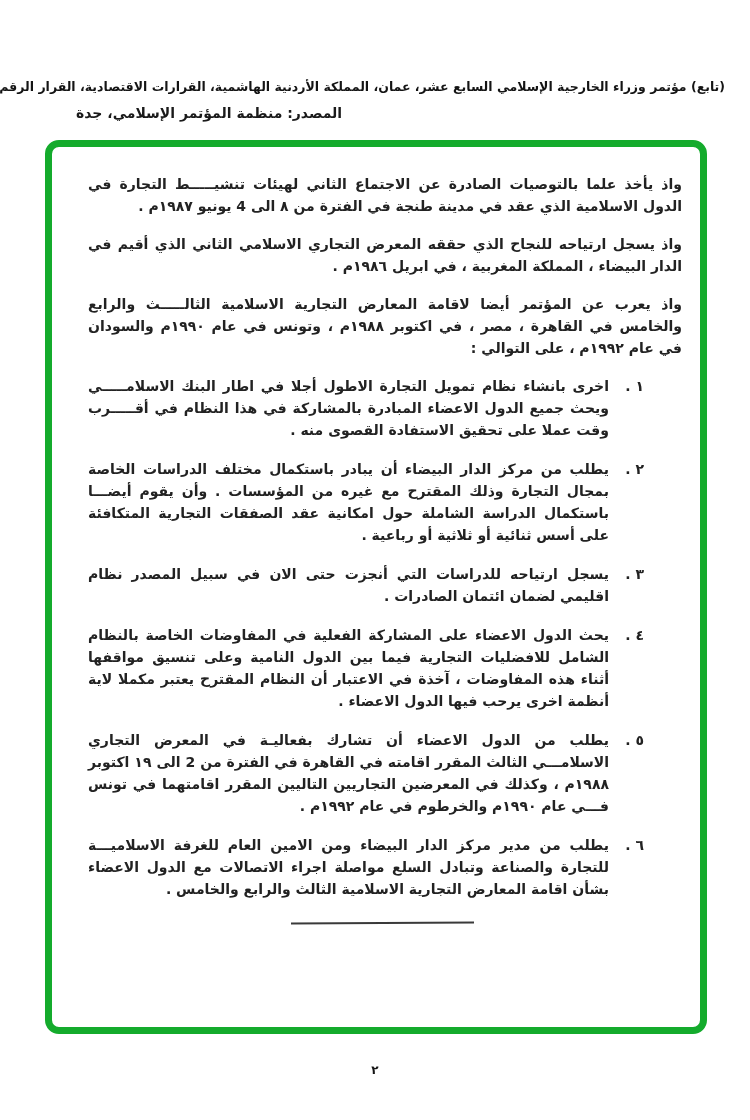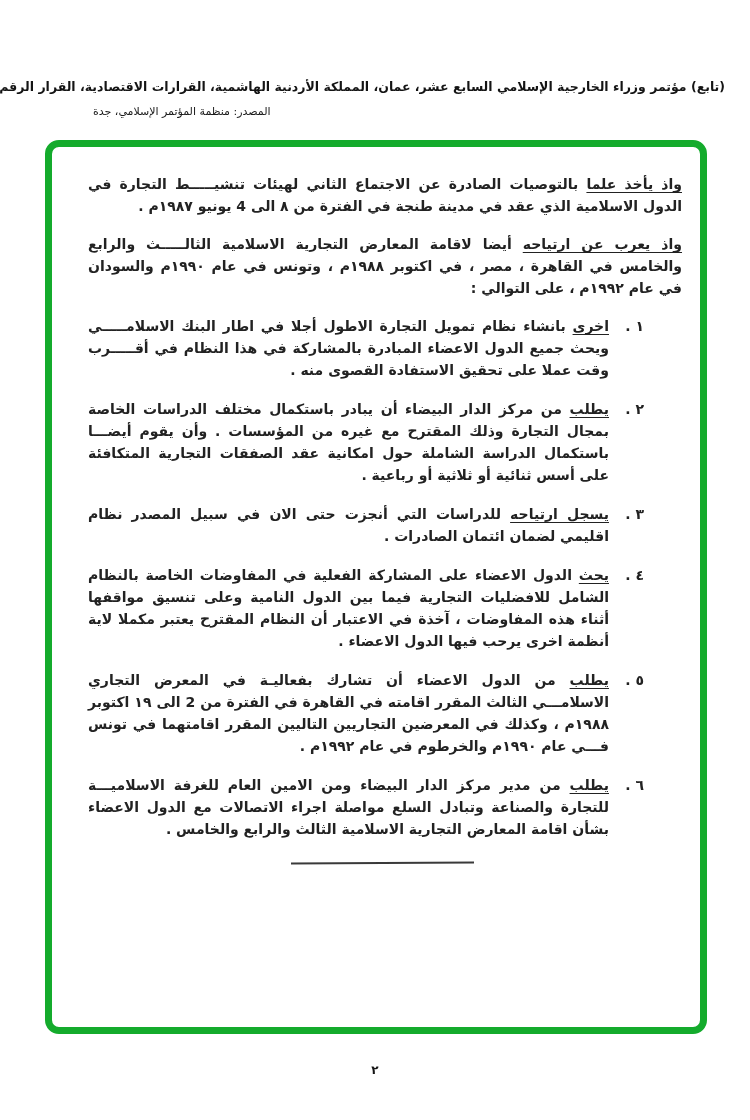--- a/index.html
+++ b/index.html
@@ -9,41 +9,40 @@
     -webkit-font-smoothing:antialiased;
   }
   
   .hdr1{
     position:absolute;top:79px;left:25px;right:25px;
     direction:rtl;text-align:center;
     font-size:12.5px;font-weight:bold;color:#141414;
     letter-spacing:0;white-space:nowrap;
   }
   .hdr2{
-    position:absolute;top:105px;left:93px;
-    direction:rtl;font-size:11px;font-weight:normal;color:#1a1a1a;
+    position:absolute;top:105px;left:76px;
+    direction:rtl;font-size:14px;font-weight:bold;color:#1a1a1a;
   }
   
   .frame{
     position:absolute;left:45px;top:140px;
     width:648px;height:880px;
     border:7px solid #14ab2c;border-radius:14px;
     box-sizing:content-box;background:#ffffff;
   }
   
   .content{
     position:absolute;inset:0;
     direction:rtl;
     padding:26px 18px 0 36px;
     font-size:14px;font-weight:600;line-height:22px;
     color:#222222;text-align:justify;
   }
   .para{margin:0 0 16px 0;}
   .lead{
-    text-decoration:underline;
     text-decoration-thickness:1.2px;
     text-underline-offset:3px;
   }
   .item{
     display:flex;flex-direction:row;gap:9px;
     margin:0 38px 17px 0;
   }
   .item .num{
     min-width:26px;white-space:nowrap;flex:none;
   }
@@ -64,22 +63,23 @@
 
 <div class="hdr1">(تابع) مؤتمر وزراء الخارجية الإسلامي السابع عشر، عمان، المملكة الأردنية الهاشمية، القرارات الاقتصادية، القرار الرقم ١٧/٦-أق</div>
 
 <div class="hdr2">المصدر:  منظمة المؤتمر الإسلامي، جدة</div>
 
 <div class="frame">
   <div class="content">
     <div id="preamble">
   <p class="para"><span class="lead">واذ يأخذ علما</span><span> بالتوصيات الصادرة عن الاجتماع الثاني لهيئات تنشيـــــط التجارة في الدول الاسلامية الذي عقد في مدينة طنجة في الفترة من ٨ الى 4 يونيو ١٩٨٧م .</span></p>
 
+  <p class="para"><span class="lead">واذ يسجل ارتياحه</span><span> للنجاح الذي حققه المعرض التجاري الاسلامي الثاني الذي أقيم في الدار البيضاء ، المملكة المغربية ، في ابريل ١٩٨٦م .</span></p>
 
-  <p class="para"><span class="lead">واذ يعرب عن ارتياحه</span><span> أيضا لاقامة المعارض التجارية الاسلامية الثالـــــث والرابع والخامس في القاهرة ، مصر ، في اكتوبر ١٩٨٨م ، وتونس في عام ١٩٩٠م والسودان في عام ١٩٩٢م ، على التوالي :</span></p>
+  <p class="para"><span class="lead">واذ يعرب عن المؤتمر</span><span> أيضا لاقامة المعارض التجارية الاسلامية الثالـــــث والرابع والخامس في القاهرة ، مصر ، في اكتوبر ١٩٨٨م ، وتونس في عام ١٩٩٠م والسودان في عام ١٩٩٢م ، على التوالي :</span></p>
 </div>
     <div id="items">
   <div class="item">
     <span class="num">١ .</span>
     <span class="txt"><span class="lead">اخرى</span><span> بانشاء نظام تمويل التجارة الاطول أجلا في اطار البنك الاسلامـــــي ويحث جميع الدول الاعضاء المبادرة بالمشاركة في هذا النظام في أقـــــرب وقت عملا على تحقيق الاستفادة القصوى منه .</span></span>
   </div>
 
   <div class="item">
     <span class="num">٢ .</span>
     <span class="txt"><span class="lead">يطلب</span><span> من مركز الدار البيضاء أن يبادر باستكمال مختلف الدراسات الخاصة بمجال التجارة وذلك المقترح مع غيره من المؤسسات . وأن يقوم أيضـــا باستكمال الدراسة الشاملة حول امكانية عقد الصفقات التجارية المتكافئة على أسس ثنائية أو ثلاثية أو رباعية .</span></span>

